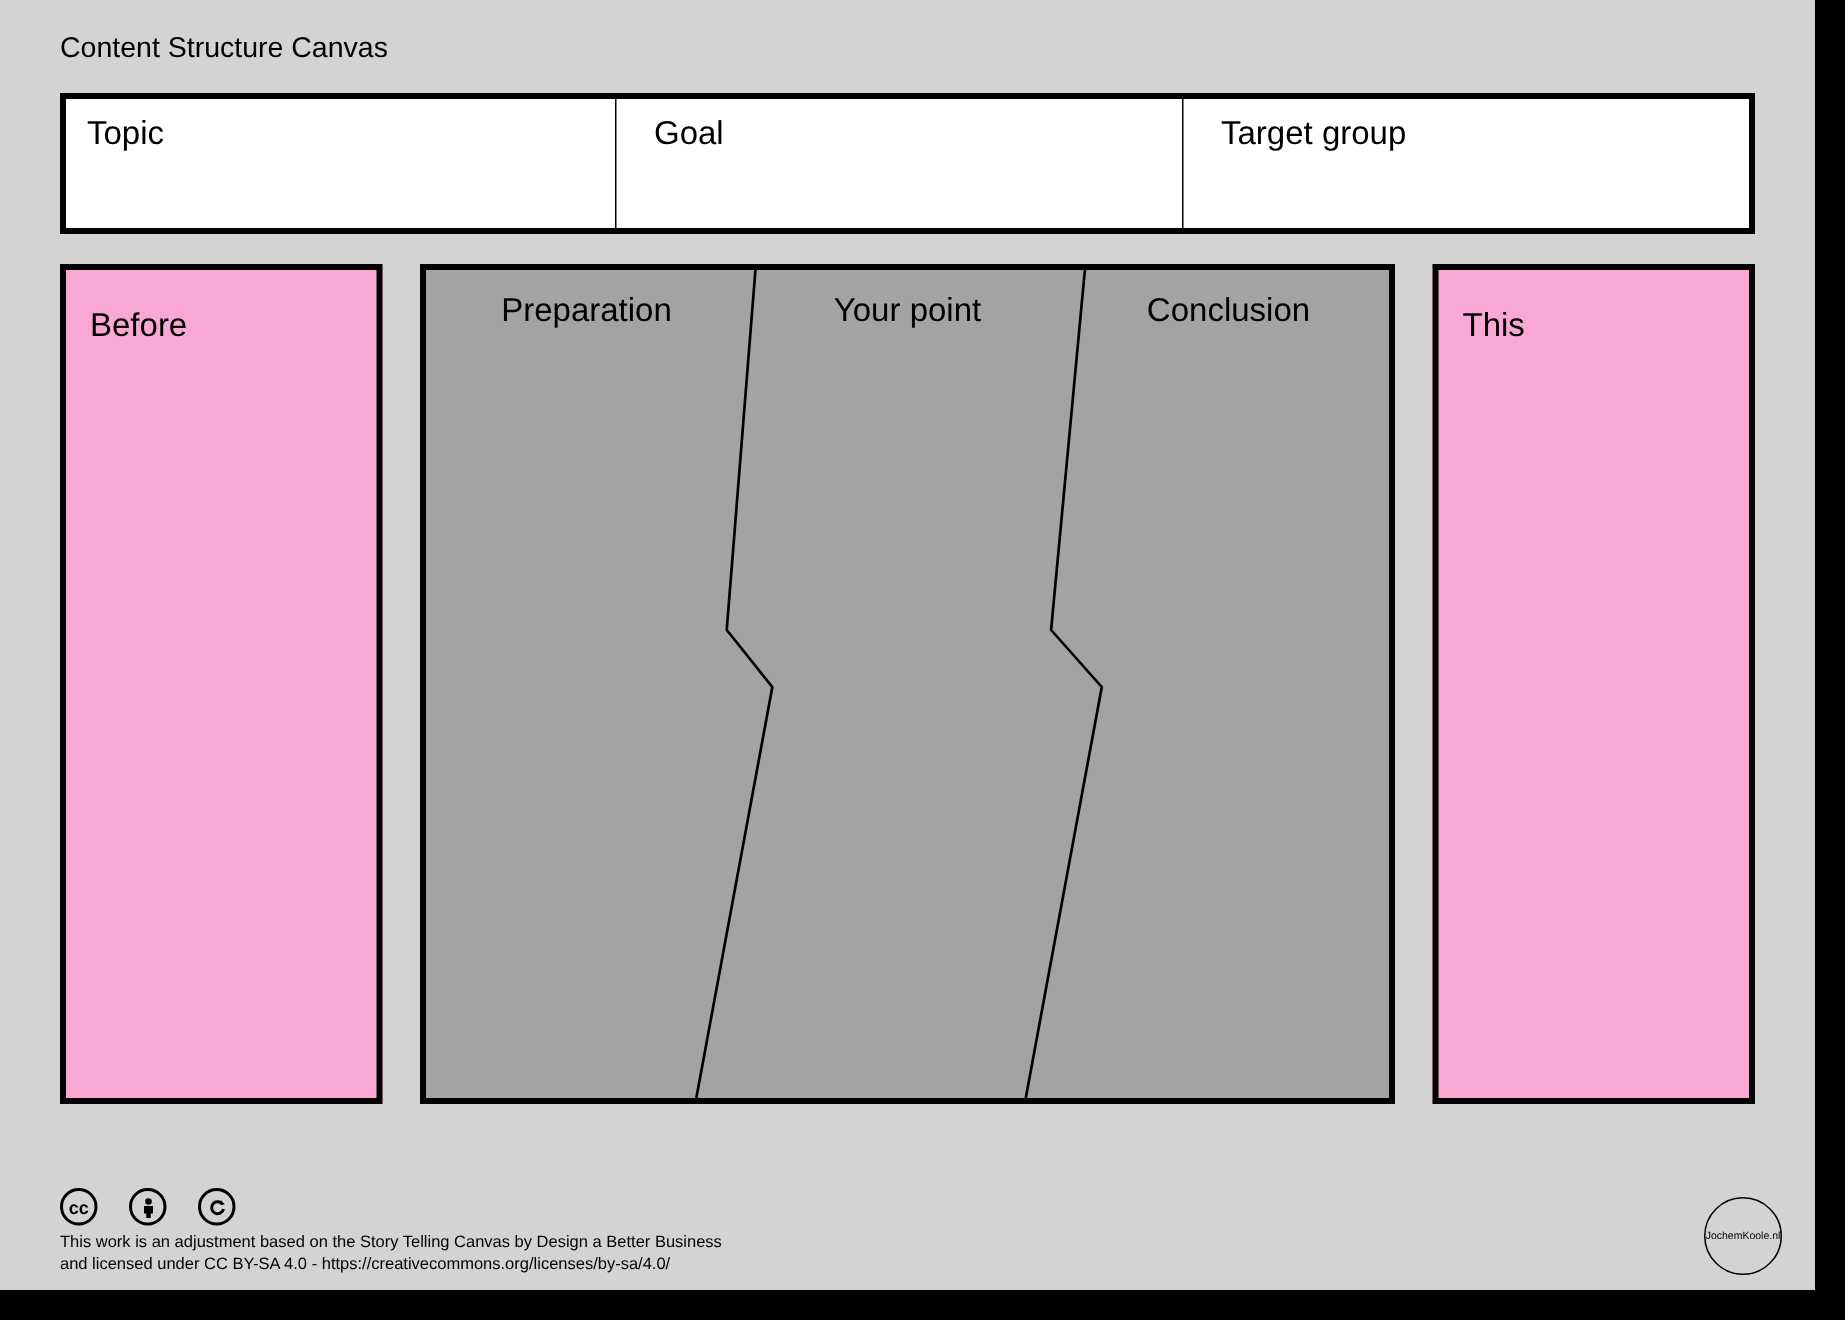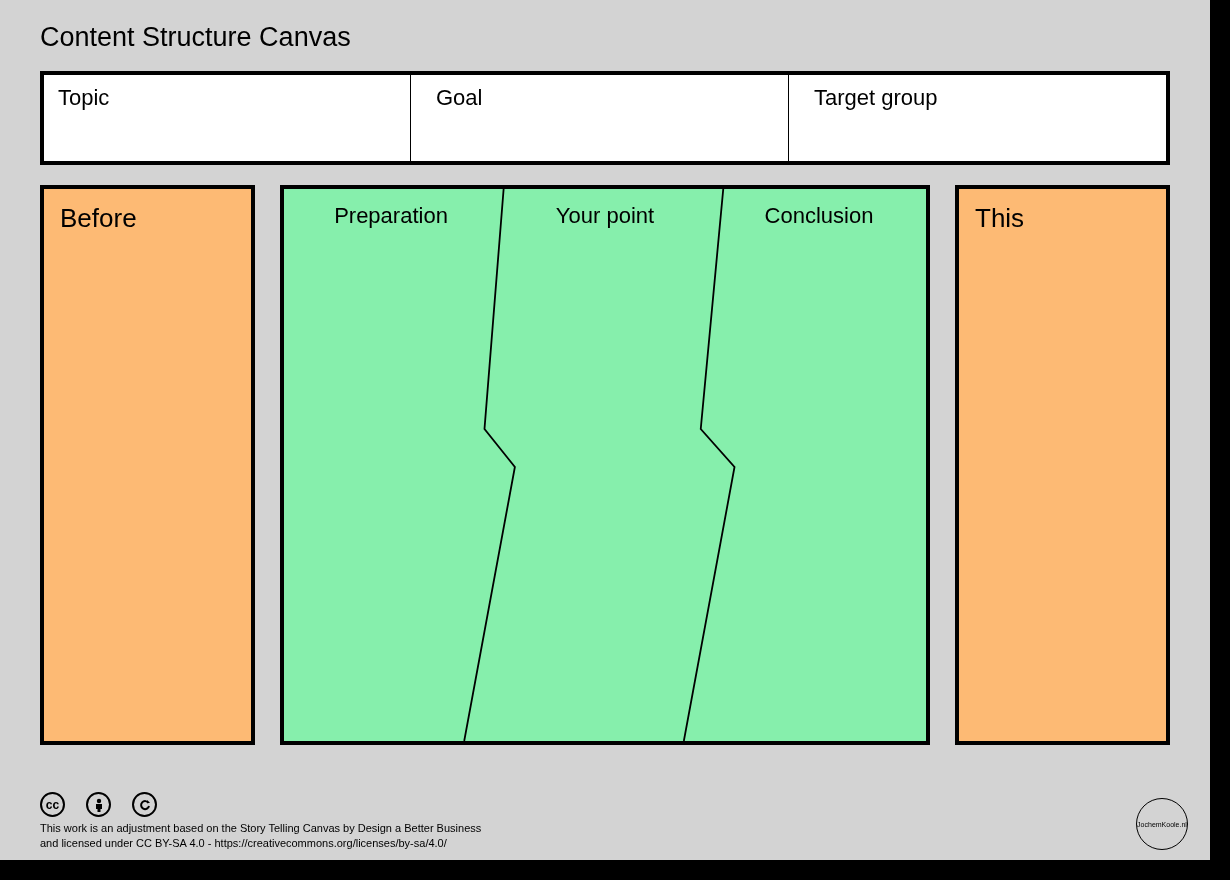--- a/index.html
+++ b/index.html
@@ -14,21 +14,21 @@
   .page {
     position: absolute;
     left: 0;
     top: 0;
     width: 1210px;
     height: 860px;
     background: #d3d3d3;
     padding-top: 22px;
   }
   .title {
-    font-size: 27px;
+    font-size: 19px;
     font-weight: 400;
     color: #000;
     margin: 0 0 18px 40px;
   }
   .top-row {
     margin: 0 40px 20px 40px;
     height: 94px;
     border: 4px solid #000;
     background: #fff;
     display: flex;
@@ -45,28 +45,28 @@
   }
   .main-row {
     margin: 0 40px;
     display: flex;
     gap: 25px;
     height: 560px;
   }
   .side-box {
     flex: 0 0 215px;
     border: 4px solid #000;
-    background: #fdba74;
-    padding: 14px 16px;
-    font-size: 26px;
+    background: #f9a8d4;
+    padding: 24px 16px;
+    font-size: 22px;
   }
   .center-box {
     flex: 1 1 auto;
     border: 4px solid #000;
-    background: #86efac;
+    background: #a3a3a3;
     position: relative;
     overflow: hidden;
   }
   .center-svg {
     position: absolute;
     inset: 0;
     width: 100%;
     height: 100%;
   }
   .center-labels {

